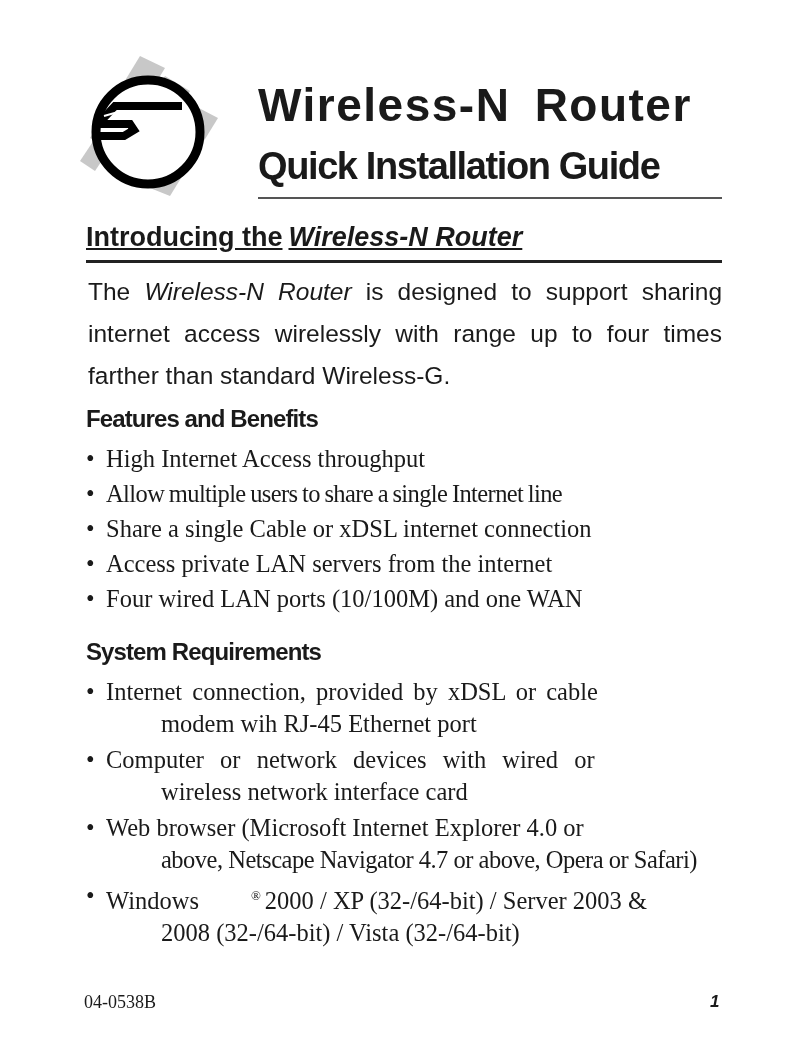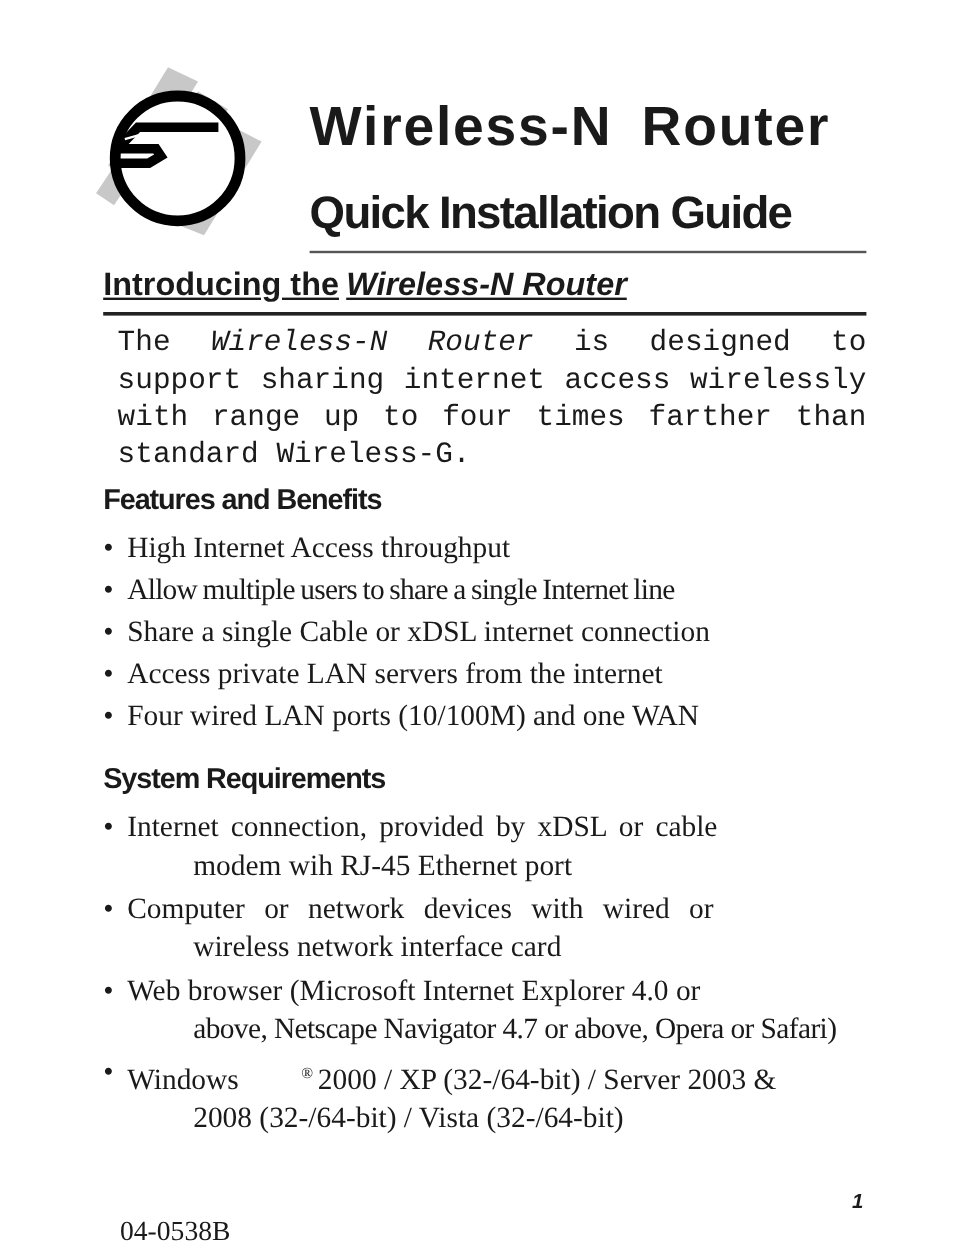--- a/index.html
+++ b/index.html
@@ -1,37 +1,37 @@
 <!DOCTYPE html>
 <html><head>
   <meta charset="utf-8">
   <style>
     html, body { margin: 0; padding: 0; background: #ffffff; }
     body { width: 802px; height: 1045px; position: relative; overflow: hidden; color: #1a1a1a; }
     .logo { position: absolute; left: 70px; top: 46px; width: 160px; height: 160px; }
     .title-block { position: absolute; left: 258px; top: 78px; width: 464px; }
     .title1 { font-family: "Liberation Sans", sans-serif; font-weight: bold; font-size: 46px; line-height: 54px; letter-spacing: 1.5px; word-spacing: 10px; white-space: nowrap; margin: 0; }
-    .title2 { font-family: "Liberation Sans", sans-serif; font-weight: bold; font-size: 38px; line-height: 48px; letter-spacing: -1.4px; white-space: nowrap; margin-top: 22px; }
+    .title2 { font-family: "Liberation Sans", sans-serif; font-weight: bold; font-size: 38px; line-height: 48px; letter-spacing: -1.4px; white-space: nowrap; margin-top: 10px; }
     .title-rule { height: 2px; background: #555; margin-top: 7px; width: 464px; }
     .content { position: absolute; left: 86px; top: 218px; width: 636px; }
     .h-intro { font-family: "Liberation Sans", sans-serif; font-weight: bold; font-size: 27px; line-height: 38px; margin: 0; white-space: nowrap; text-decoration: underline; }
     .h-intro .ital { font-style: italic; margin-left: 6px; }
     .intro-rule { height: 3px; background: #222; margin-top: 4px; width: 636px; }
-    .para { font-family: Liberation Mono, monospace; font-size: 24.5px; line-height: 31px; text-align: justify; margin: 8px 0 0 12px; }
+    .para { font-family: Liberation Sans, sans-serif; font-size: 24.5px; line-height: 42px; text-align: justify; margin: 8px 0 0 2px; }
     .h2 { font-family: "Liberation Sans", sans-serif; font-weight: bold; font-size: 24px; line-height: 32px; letter-spacing: -0.9px; margin: 0; }
     .h-feat { margin-top: 6px; }
     .h-sys { margin-top: 22px; }
     ul.bullets { list-style: none; margin: 8px 0 0 0; padding: 0; font-family: "Liberation Serif", serif; font-size: 24.5px; }
     ul.bullets li { position: relative; padding-left: 20px; margin-bottom: 4px; }
     ul.bullets li .bullet { position: absolute; left: 0; top: 0; }
     .feat li { line-height: 31px; }
     .sys li { line-height: 32px; text-align: justify; }
     .cont { display: block; padding-left: 55px; text-align: left; }
     .sup { font-size: 13px; vertical-align: super; margin-left: 52px; margin-right: 4px; }
-    .footer-left { position: absolute; left: 100px; top: 992px; font-family: "Liberation Serif", serif; font-size: 23px; margin-top: 21px; }
+    .footer-left { position: absolute; left: 84px; top: 992px; font-family: "Liberation Serif", serif; font-size: 18px; }
     .footer-right { position: absolute; left: 710px; top: 992px; font-family: "Liberation Sans", sans-serif; font-style: italic; font-weight: bold; font-size: 17px; }
   </style>
 </head>
 <body>
 
 <div class="logo">
   <svg width="160" height="160" viewBox="0 0 160 160">
     <g fill="#c8c8c8">
       <polygon points="20,92 70,10 95,22 45,104"></polygon>
       <polygon points="40,120 95,30 120,45 65,135"></polygon>

